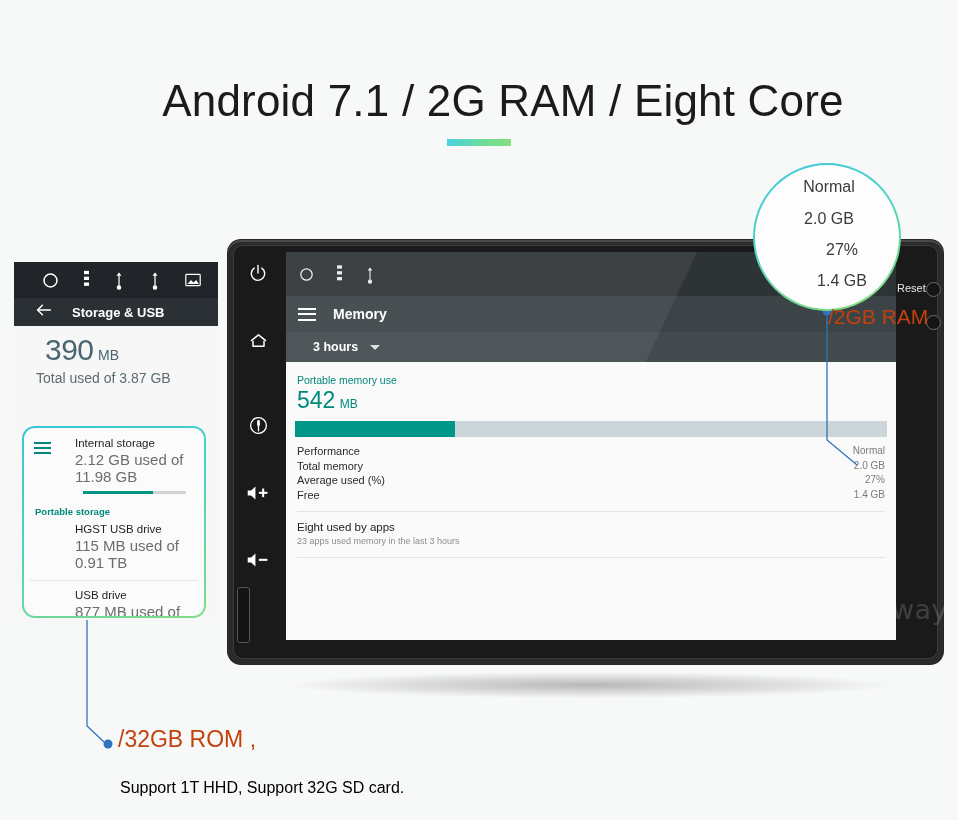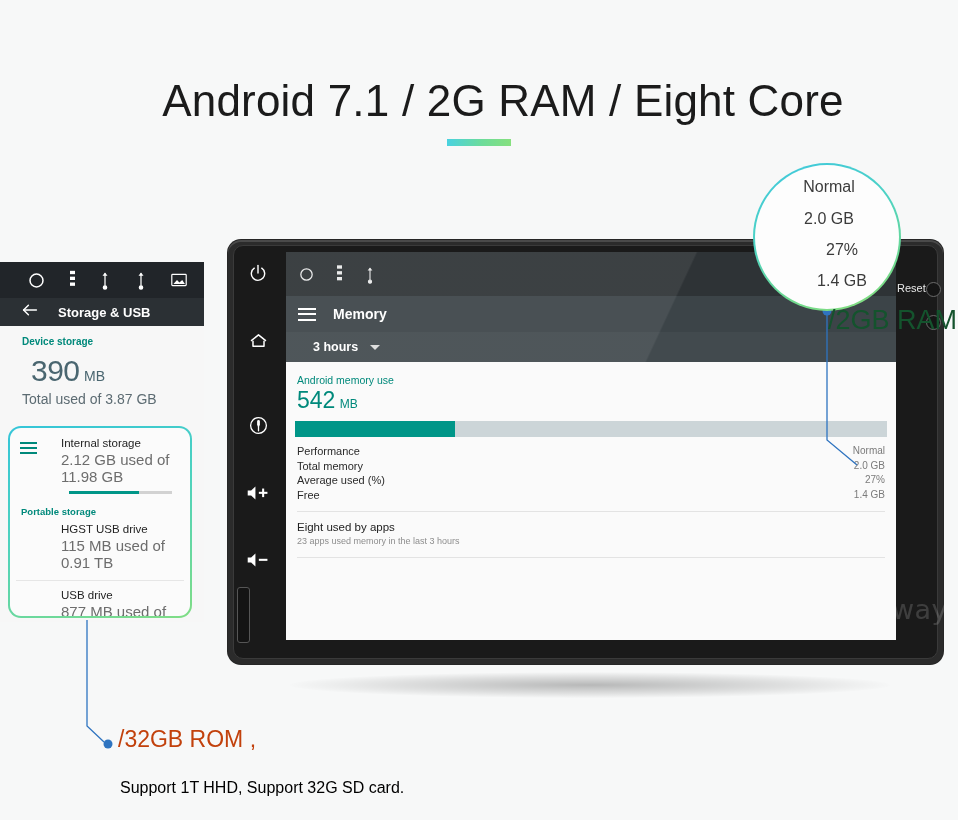--- a/index.html
+++ b/index.html
@@ -266,21 +266,21 @@
     bottom: 14px;
     font-size: 27px;
     color: rgba(255,255,255,0.16);
     letter-spacing: 0.5px;
     font-family: "DejaVu Sans", sans-serif;
   }
 
   
   .storage-panel {
     position: absolute;
-    left: 0;
+    left: 14px;
     top: 262px;
     width: 204px;
     height: 360px;
     background: #f0abfc;
     overflow: hidden;
   }
   .st-statusbar {
     height: 36px;
     background: #212529;
     display: flex;
@@ -419,22 +419,22 @@
   .mag-line.l0 { top: 13px; }
   .mag-line.l1 { top: 45px; }
   .mag-line.l2 { top: 76px; padding-left: 26px; box-sizing: border-box; }
   .mag-line.l3 { top: 107px; padding-left: 26px; box-sizing: border-box; }
 
   
   .ram-label {
     position: absolute;
     left: 828px;
     top: 305px;
-    font-size: 27px;
-    color: #14532d;
+    font-size: 21px;
+    color: #c2410c;
     z-index: 9;
     white-space: nowrap;
     text-align: center;
   }
   .rom-label {
     position: absolute;
     left: 118px;
     top: 726px;
     font-size: 23px;
     color: #c2410c;
@@ -562,21 +562,21 @@
     </div>
 
     <div class="spinnerbar">
       <span class="spinner-value">3 hours</span>
       <span class="caret"></span>
     </div>
 
     <div class="gloss"></div>
 
     <div class="content">
-      <div class="avg-label">Android memory use</div>
+      <div class="avg-label">Portable memory use</div>
       <div class="avg-value">
         <span class="num">542</span>
         <span class="unit">MB</span>
       </div>
 
       <div class="bar-track">
         <div class="bar-fill" id="mem-bar" style="width: 27%;"></div>
       </div>
 
       <div class="stats" id="mem-stats">
@@ -647,21 +647,20 @@
       <span>
         <svg width="16" height="14" viewBox="0 0 20 16" fill="none" stroke="#fff" stroke-width="1.8" stroke-linecap="round" stroke-linejoin="round">
           <path d="M18 8H2"></path>
             <path d="M8 2 2 8l6 6"></path>
         </svg>
       </span>
       <span class="title">Storage &amp; USB</span>
     </div>
 
     <div class="st-body">
-      <div class="st-section-label">Device storage</div>
       <div class="big-used">
         <span class="num">390</span>
         <span class="unit">MB</span>
       </div>
       <div class="total-used">Total used of 3.87 GB</div>
     </div>
 
     <div class="storage-card-clip">
       <div class="si-row">
         <span class="si-icon listicon">

